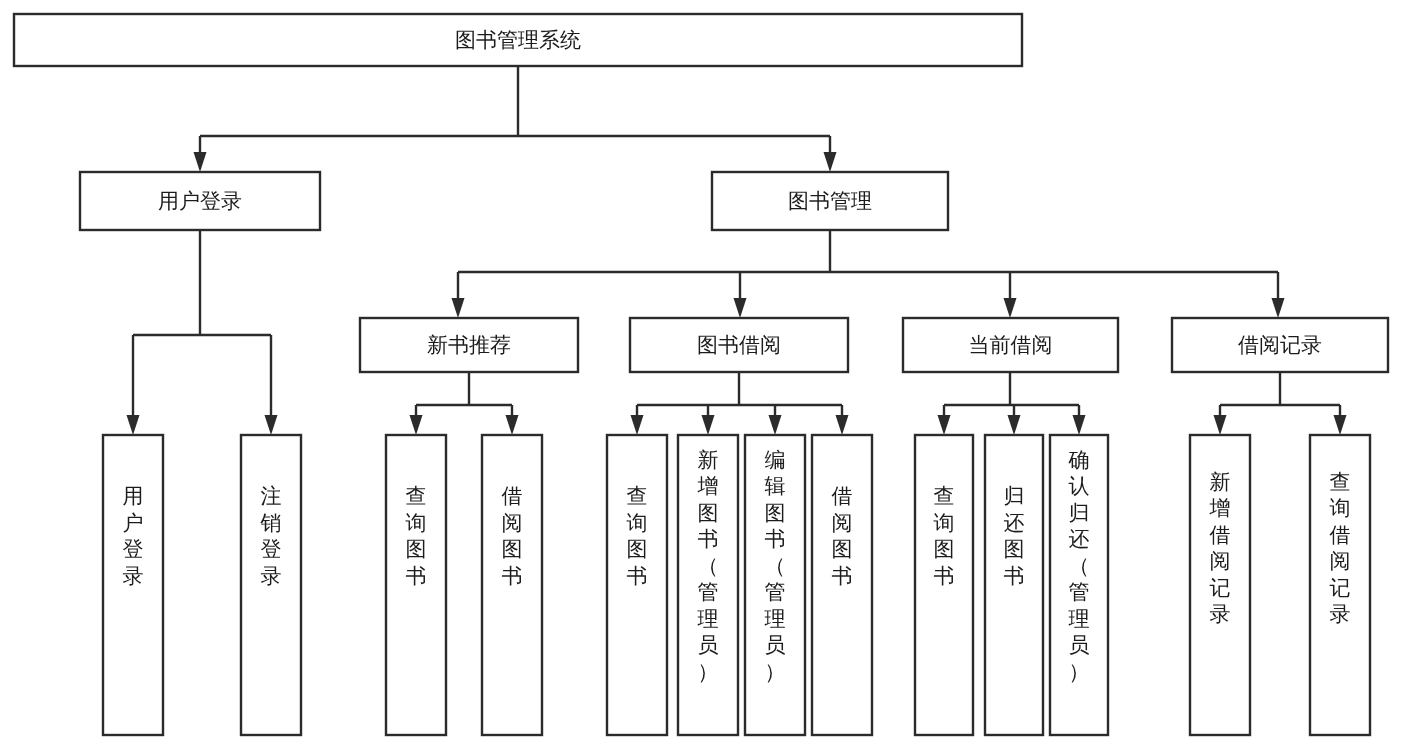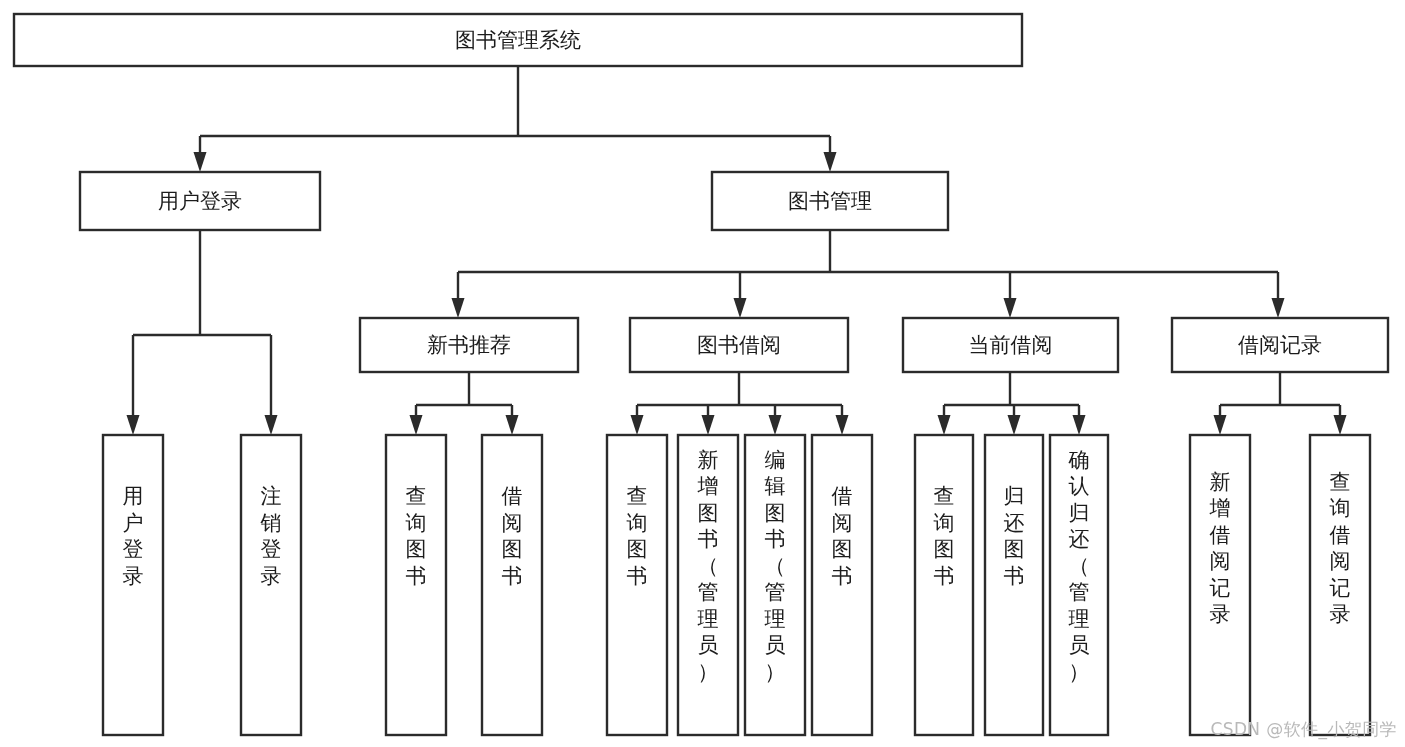--- a/index.html
+++ b/index.html
@@ -215,14 +215,13 @@
         <g>
           <rect x="1190" y="435" width="60" height="300" class="node-box"></rect>
           <text x="1220" class="node-label-v"><tspan x="1220" y="488.625">新</tspan><tspan x="1220" y="515.125">增</tspan><tspan x="1220" y="541.625">借</tspan><tspan x="1220" y="568.125">阅</tspan><tspan x="1220" y="594.625">记</tspan><tspan x="1220" y="621.125">录</tspan></text>
         </g>
         <g>
           <rect x="1310" y="435" width="60" height="300" class="node-box"></rect>
           <text x="1340" class="node-label-v"><tspan x="1340" y="488.625">查</tspan><tspan x="1340" y="515.125">询</tspan><tspan x="1340" y="541.625">借</tspan><tspan x="1340" y="568.125">阅</tspan><tspan x="1340" y="594.625">记</tspan><tspan x="1340" y="621.125">录</tspan></text>
         </g>
       </g>
   </svg>
-  <div class="watermark">CSDN @软件_小贺同学</div>
 </div>
 
 </body></html>

